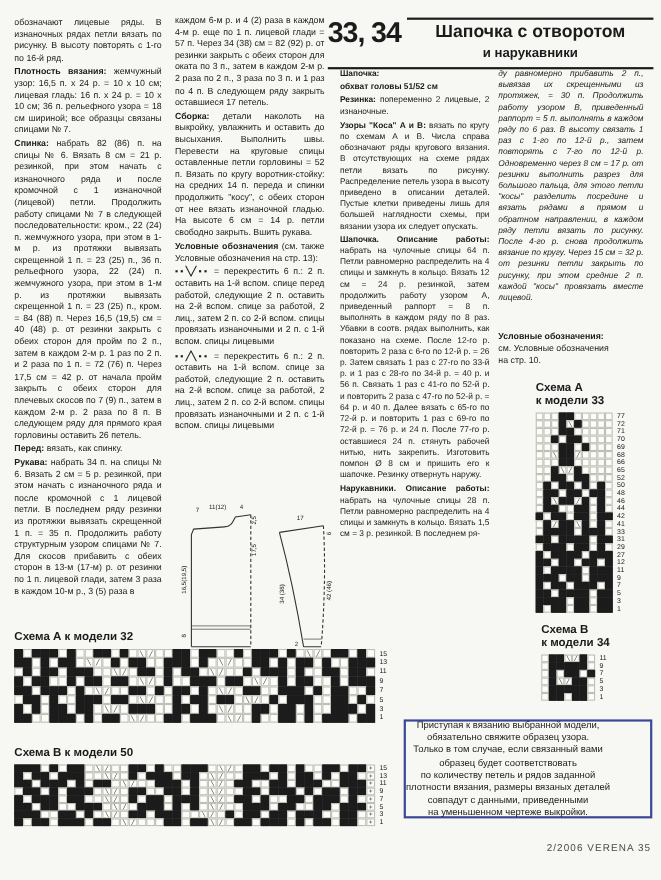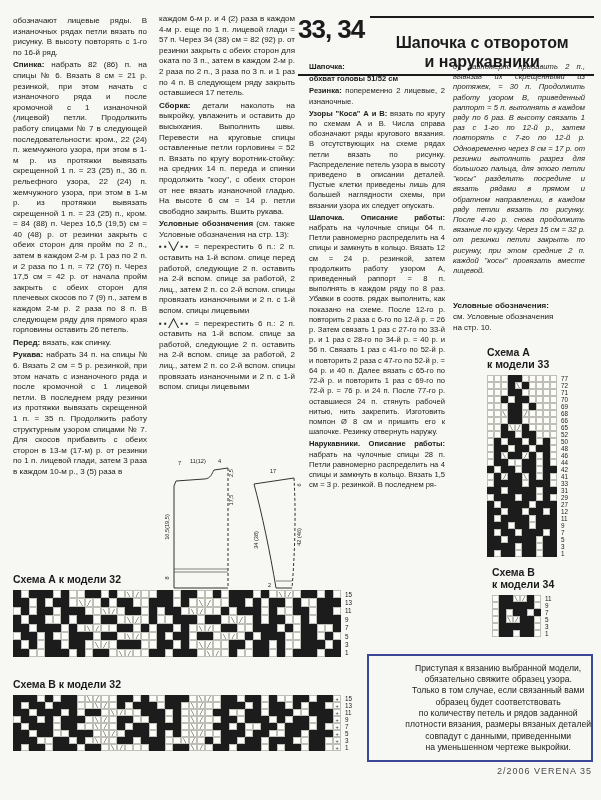--- a/index.html
+++ b/index.html
@@ -10,38 +10,38 @@
   .col{position:absolute;text-align:justify;overflow:hidden;}
   .col.small{font-size:8px;line-height:10.6px;}
   .col.xsmall{font-size:7.6px;line-height:10.2px;}
   .col p{margin:0 0 2px 0;}
   .col p b{font-weight:bold;}
   
   .header{position:absolute;left:298px;top:16px;width:296px;}
   .h-row{display:flex;align-items:flex-start;}
   .models{font-size:26px;font-weight:bold;letter-spacing:-1px;line-height:26px;padding-right:6px;white-space:nowrap;}
   .titles{flex:1;}
-  .t1{border-top:2px solid #1b1b1b;font-size:16px;font-weight:bold;text-align:center;padding-top:16px;line-height:18px;}
-  .t2{font-size:16px;font-weight:bold;text-align:center;line-height:19px;}
+  .t1{border-top:2px solid #1b1b1b;font-size:16px;font-weight:bold;text-align:center;padding-top:3px;line-height:18px;}
+  .t2{font-size:12px;font-weight:bold;text-align:center;line-height:19px;}
   .h-rule{height:2px;background:#1b1b1b;margin-top:3px;}
   
   .chart{position:absolute;}
   .chart-title{font-weight:bold;font-size:10.5px;line-height:12px;margin-bottom:5px;}
   .crow{display:flex;align-items:center;}
   .cell{flex:none;width:var(--cw);height:var(--ch);box-sizing:border-box;
         border:0.5px solid #bfbfb7;background:#fcfcf9;color:#2a2a2a;
         font-size:5.5px;line-height:var(--ch);text-align:center;overflow:hidden;}
   .cell.k{background:#1c1c1c;border-color:#1c1c1c;}
   .rownum{flex:none;margin-left:4px;font-size:6.3px;color:#1b1b1b;width:12px;}
   
   .legend4{position:absolute;left:453px;top:300px;width:132px;font-size:8px;line-height:11px;}
   .legend4 b{font-weight:bold;}
   
-  .note-box{position:absolute;left:367px;top:654px;width:226px;height:108px;
-            border:2px solid #3b4896;box-sizing:border-box;display:flex;align-items:center;justify-content:flex-end;}
+  .note-box{position:absolute;left:367px;top:654px;width:226px;height:90px;
+            border:2px solid #3b4896;box-sizing:border-box;display:flex;align-items:center;justify-content:flex-start;}
   .note-text{font-size:8.6px;line-height:11.3px;text-align:center;white-space:pre-line;}
   
   .footer{position:absolute;left:420px;top:766px;width:172px;text-align:right;
           font-size:9px;color:#4a4a4a;letter-spacing:1px;}
   
   .diagram{position:absolute;left:156px;top:452px;}
   .diagram text{font-size:5.6px;fill:#1b1b1b;font-family:"Liberation Sans",sans-serif;}
 </style>
 </head>
 <body>
@@ -54,20 +54,21 @@
       <div class="titles">
         <div class="t1">Шапочка с отворотом</div>
         <div class="t2">и нарукавники</div>
       </div>
     </div>
     <div class="h-rule"></div>
   </div>
 
   <div class="col small" style="left:13px;top:16px;width:134px;height:552px;">
       <p>обозначают лицевые ряды. В изнаночных рядах петли вязать по рисунку. В высоту повторять с 1-го по 16-й ряд.</p>
+      <p><b>Плотность вязания:</b> жемчужный узор: 16,5 п. х 24 р. = 10 х 10 см; лицевая гладь: 16 п. х 24 р. = 10 х 10 см; 36 п. рельефного узора = 18 см шириной; все образцы связаны спицами № 7.</p>
       <p><b>Спинка:</b> набрать 82 (86) п. на спицы № 6. Вязать 8 см = 21 р. резинкой, при этом начать с изнаночного ряда и после кромочной с 1 изнаночной (лицевой) петли. Продолжить работу спицами № 7 в следующей последовательности: кром., 22 (24) п. жемчужного узора, при этом в 1-м р. из протяжки вывязать скрещенной 1 п. = 23 (25) п., 36 п. рельефного узора, 22 (24) п. жемчужного узора, при этом в 1-м р. из протяжки вывязать скрещенной 1 п. = 23 (25) п., кром. = 84 (88) п. Через 16,5 (19,5) см = 40 (48) р. от резинки закрыть с обеих сторон для пройм по 2 п., затем в каждом 2-м р. 1 раз по 2 п. и 2 раза по 1 п. = 72 (76) п. Через 17,5 см = 42 р. от начала пройм закрыть с обеих сторон для плечевых скосов по 7 (9) п., затем в каждом 2-м р. 2 раза по 8 п. В следующем ряду для прямого края горловины оставить 26 петель.</p>
       <p><b>Перед:</b> вязать, как спинку.</p>
       <p><b>Рукава:</b> набрать 34 п. на спицы № 6. Вязать 2 см = 5 р. резинкой, при этом начать с изнаночного ряда и после кромочной с 1 лицевой петли. В последнем ряду резинки из протяжки вывязать скрещенной 1 п. = 35 п. Продолжить работу структурным узором спицами № 7. Для скосов прибавить с обеих сторон в 13-м (17-м) р. от резинки по 1 п. лицевой глади, затем 3 раза в каждом 10-м р., 3 (5) раза в</p>
     </div>
 
   <div class="col small" style="left:159px;top:14px;width:136px;height:436px;">
       <p>каждом 6-м р. и 4 (2) раза в каждом 4-м р. еще по 1 п. лицевой глади = 57 п. Через 34 (38) см = 82 (92) р. от резинки закрыть с обеих сторон для оката по 3 п., затем в каждом 2-м р. 2 раза по 2 п., 3 раза по 3 п. и 1 раз по 4 п. В следующем ряду закрыть оставшиеся 17 петель.</p>
       <p><b>Сборка:</b> детали наколоть на выкройку, увлажнить и оставить до высыхания. Выполнить швы. Перевести на круговые спицы оставленные петли горловины = 52 п. Вязать по кругу воротник-стойку: на средних 14 п. переда и спинки продолжить "косу", с обеих сторон от нее вязать изнаночной гладью. На высоте 6 см = 14 р. петли свободно закрыть. Вшить рукава.</p>
       <p><b>Условные обозначения</b> (см. также Условные обозначения на стр. 13):</p>
       <p><b>▪▪╲╱▪▪</b> = перекрестить 6 п.: 2 п. оставить на 1-й вспом. спице перед работой, следующие 2 п. оставить на 2-й вспом. спице за работой, 2 лиц., затем 2 п. со 2-й вспом. спицы провязать изнаночными и 2 п. с 1-й вспом. спицы лицевыми</p>
@@ -475,21 +476,21 @@
           <span class="cell k"></span>
           <span class="cell"></span>
           <span class="cell k"></span>
           <span class="cell k"></span>
           <span class="rownum">1</span>
         </div>
       </div>
   </div>
 
   <div class="chart" style="left:13px;top:678px;--cw:8px;--ch:7px;">
-    <div class="chart-title">Схема В к модели 32</div>
+    <div class="chart-title">Схема В к модели 50</div>
     <div>
         <div class="crow">
           <span class="cell k"></span>
           <span class="cell k"></span>
           <span class="cell k"></span>
           <span class="cell"></span>
           <span class="cell k"></span>
           <span class="cell"></span>
           <span class="cell k"></span>
           <span class="cell k"></span>

